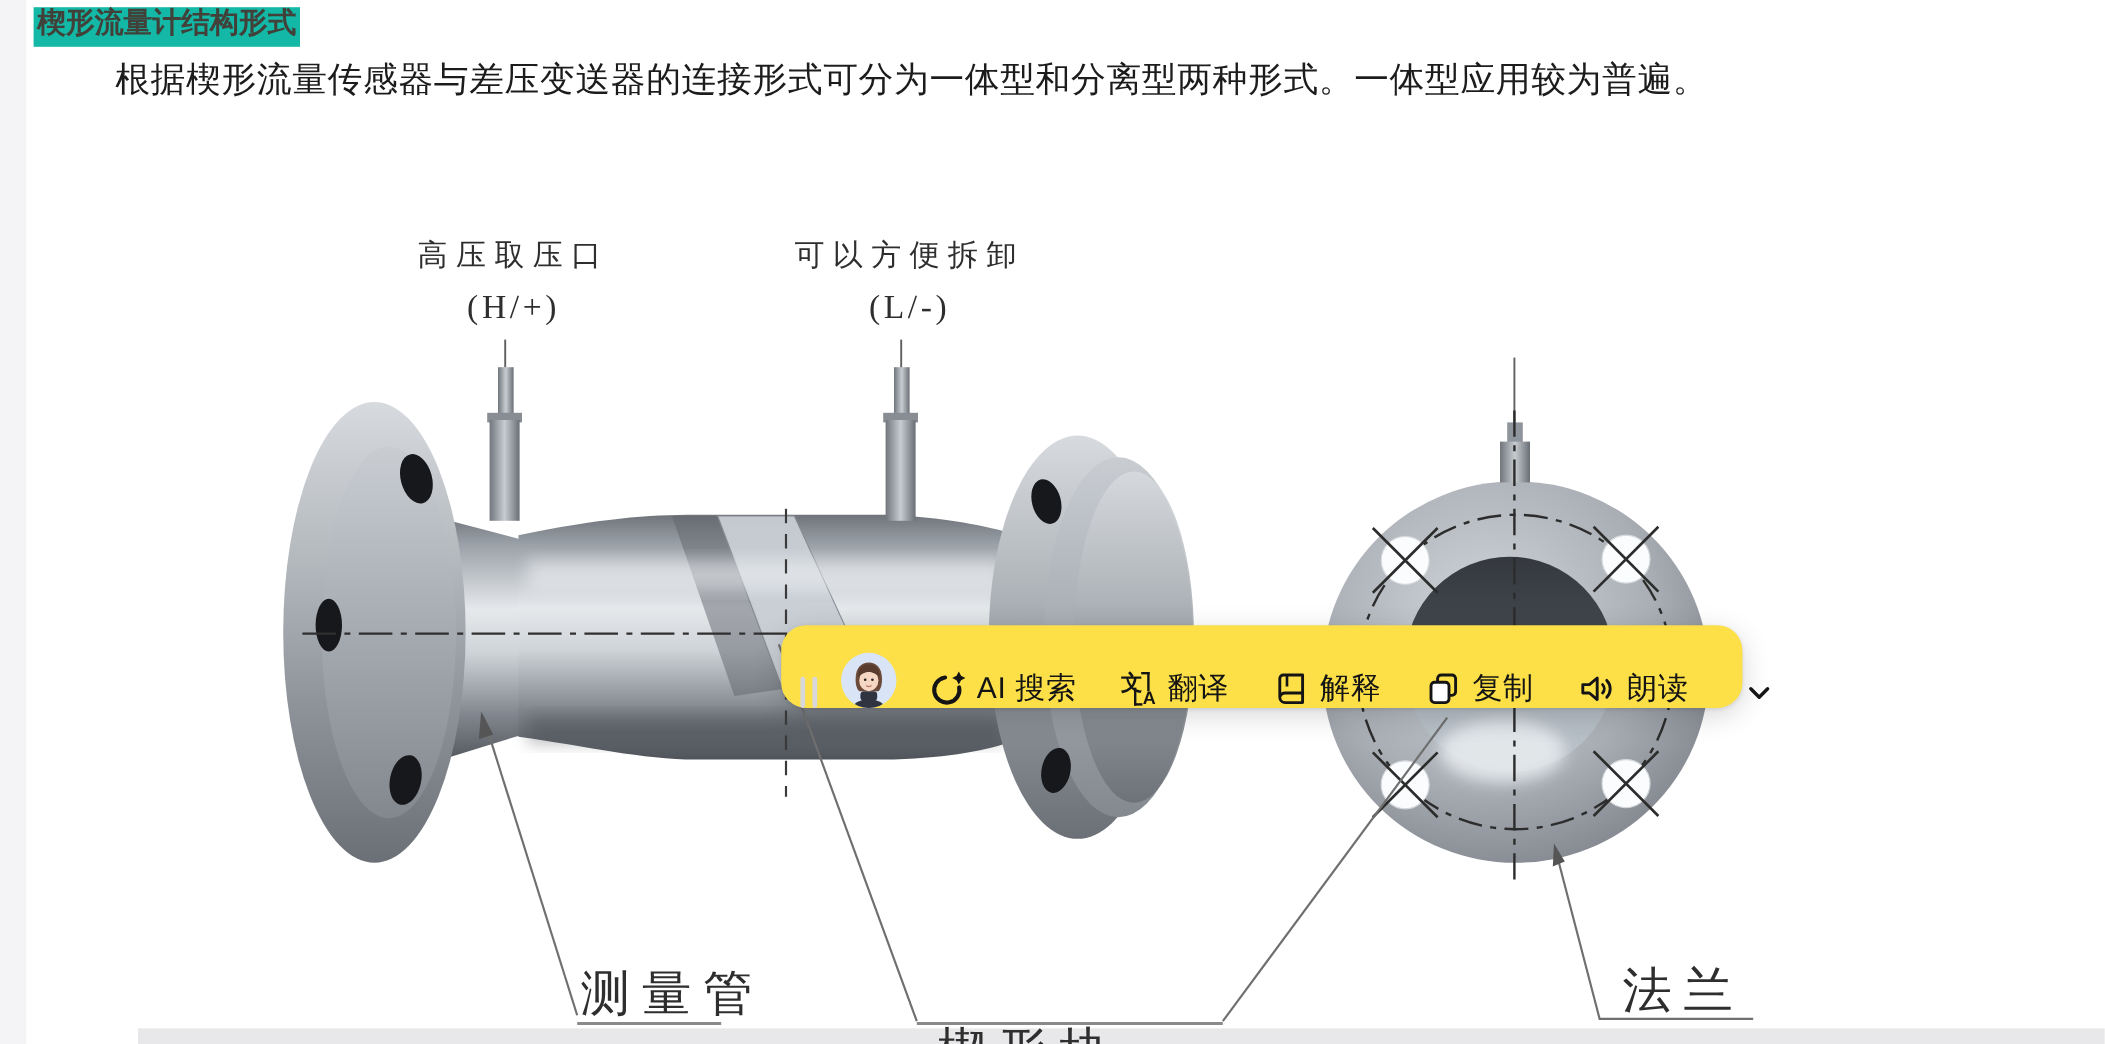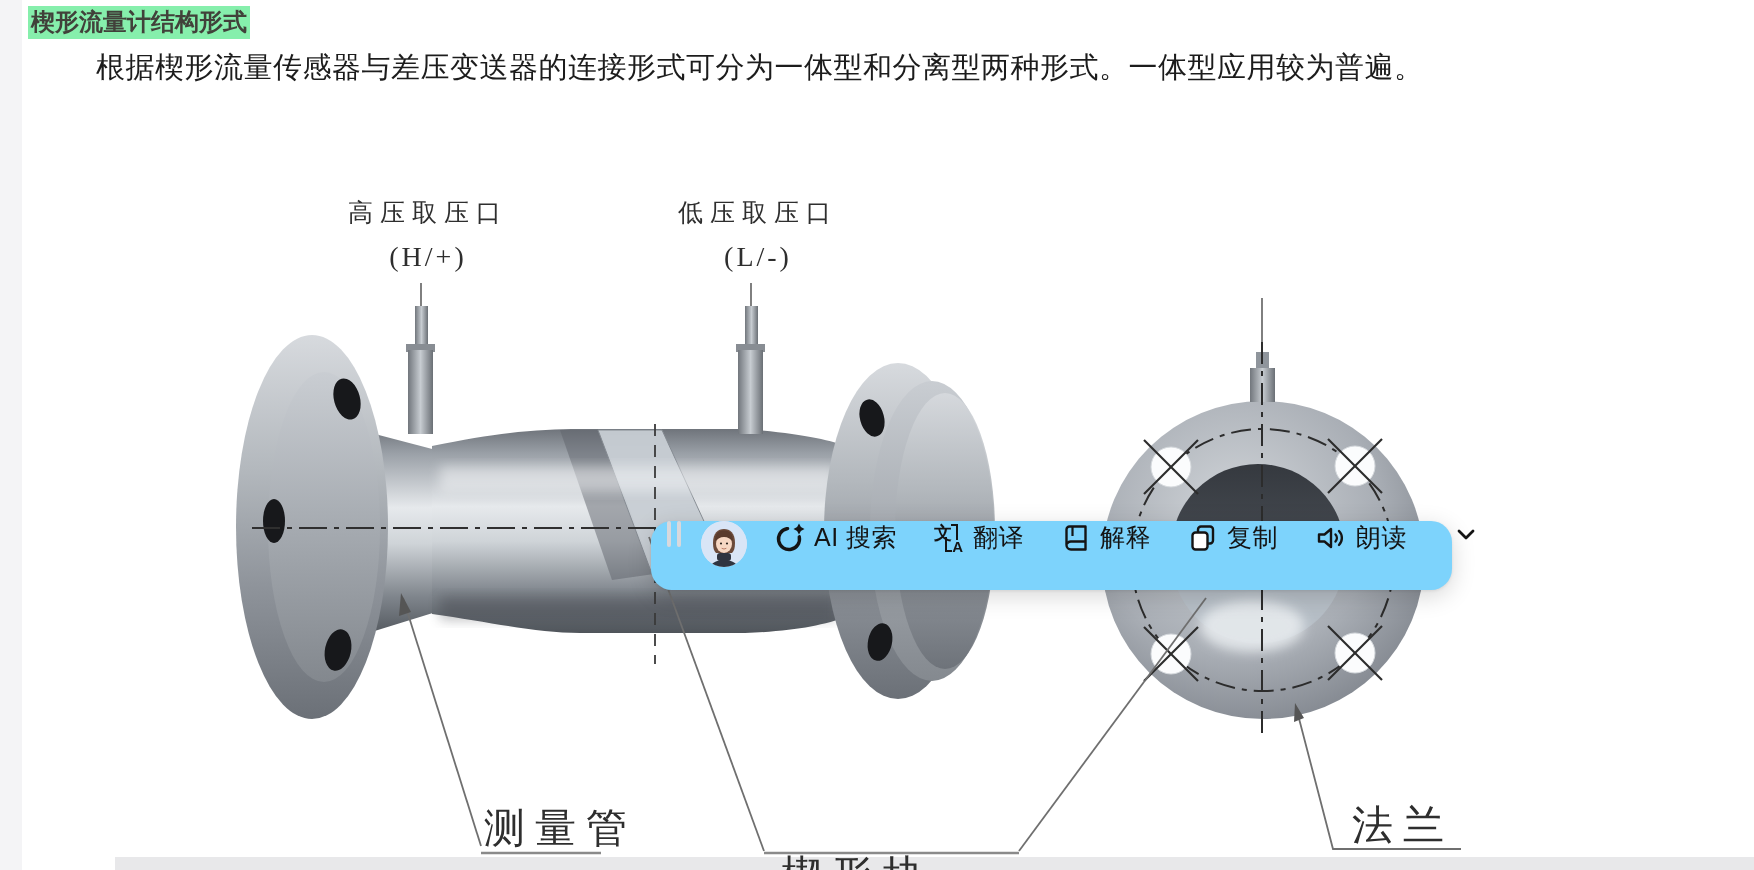--- a/index.html
+++ b/index.html
@@ -8,22 +8,22 @@
     background:#ffffff;
     font-family:"Liberation Sans",sans-serif;
   }
   
   .left-margin-strip{position:absolute;left:0;top:0;width:22px;height:870px;background:#f4f4f6;}
   .bottom-strip{position:absolute;left:115px;right:0;bottom:0;height:13px;background:#e8e8ea;}
 
   
   .doc-title{position:absolute;left:28px;top:6px;z-index:2;}
   .doc-title .hl{
-    display:inline-block;background:#86efac;color:#41413a;
-    font-family:Liberation Serif, serif;font-weight:bold;
+    display:inline-block;background:#14b8a6;color:#41413a;
+    font-family:Liberation Mono, monospace;font-weight:bold;
     font-size:24px;line-height:30px;padding:1px 3px 2px 3px;
   }
   .doc-body{position:absolute;left:38px;top:50px;width:1720px;z-index:2;
     font-family:Liberation Serif, serif;color:#1c1c1c;
     font-size:29px;line-height:35px;letter-spacing:0.5px;}
   .doc-line{white-space:nowrap;}
   .doc-line.indent{padding-left:58px;}
 
   
   .dlabel{position:absolute;z-index:2;font-family:"Liberation Serif",serif;color:#2e2e2e;white-space:nowrap;}
@@ -38,23 +38,23 @@
   #mt-label{left:484px;top:801px;}
   #wb-label{left:781px;top:804px;margin-top:44px;}
   #fl-label{left:1352px;top:798px;}
 
   
   .diagram-svg{position:absolute;left:0;top:0;z-index:1;}
 
   
   .sel-toolbar{
     position:absolute;left:651px;top:521px;width:801px;height:69px;z-index:10;
-    background:#7dd3fc;border-radius:21px;
+    background:#fde047;border-radius:21px;
     box-shadow:0 6px 24px rgba(0,0,0,.16),0 1px 3px rgba(0,0,0,.08);
-    display:flex;align-items:flex-start;box-sizing:border-box;padding:0 22px 0 16px;
+    display:flex;align-items:flex-end;box-sizing:border-box;padding:0 22px 0 16px;
   }
   .drag-handle{display:flex;gap:6px;margin-right:20px;cursor:grab;}
   .drag-handle i{display:block;width:4px;height:26px;border-radius:2px;background:#d8d8dc;}
   .tb-avatar{width:46px;height:46px;border-radius:50%;overflow:hidden;background:#d9e5f6;flex:0 0 auto;margin-right:28px;cursor:pointer;}
   .tb-btn{display:flex;align-items:center;gap:9px;cursor:pointer;white-space:nowrap;}
   .tb-btn + .tb-btn{margin-left:37px;}
   .tb-btn .lbl{font-size:25px;color:#141414;font-weight:500;letter-spacing:0.5px;}
   .tb-btn svg{display:block;}
   .icon-translate{position:relative;width:30px;height:30px;}
   .icon-translate .wen{position:absolute;left:0px;top:-2px;font-size:18px;font-weight:700;color:#141414;font-family:"Liberation Sans",sans-serif;}
@@ -73,21 +73,21 @@
 <div class="doc-title">
   <span class="hl">楔形流量计结构形式</span>
 </div>
 
 <div class="doc-body">
   <div class="doc-line indent">根据楔形流量传感器与差压变送器的连接形式可分为一体型和分离型两种形式。一体型应用较为普遍。</div>
 </div>
 
 <div class="dlabel lbl-top" id="hp-label">高压取压口</div>
 <div class="dlabel lbl-sub" id="hp-sub">(H/+)</div>
-<div class="dlabel lbl-top" id="lp-label">低压取压口</div>
+<div class="dlabel lbl-top" id="lp-label">可以方便拆卸</div>
 <div class="dlabel lbl-sub" id="lp-sub">(L/-)</div>
 <div class="dlabel lbl-bottom" id="mt-label">测量管</div>
 <div class="dlabel lbl-bottom" id="wb-label">楔形块</div>
 <div class="dlabel lbl-bottom" id="fl-label">法兰</div>
 
 <svg class="diagram-svg" width="1754" height="870" viewBox="0 0 1754 870">
   <defs>
     <linearGradient id="gradFace" x1="0" y1="0" x2="0" y2="1">
       <stop offset="0" stop-color="#d7dade"></stop>
         <stop offset="0.35" stop-color="#b3b8bd"></stop>

